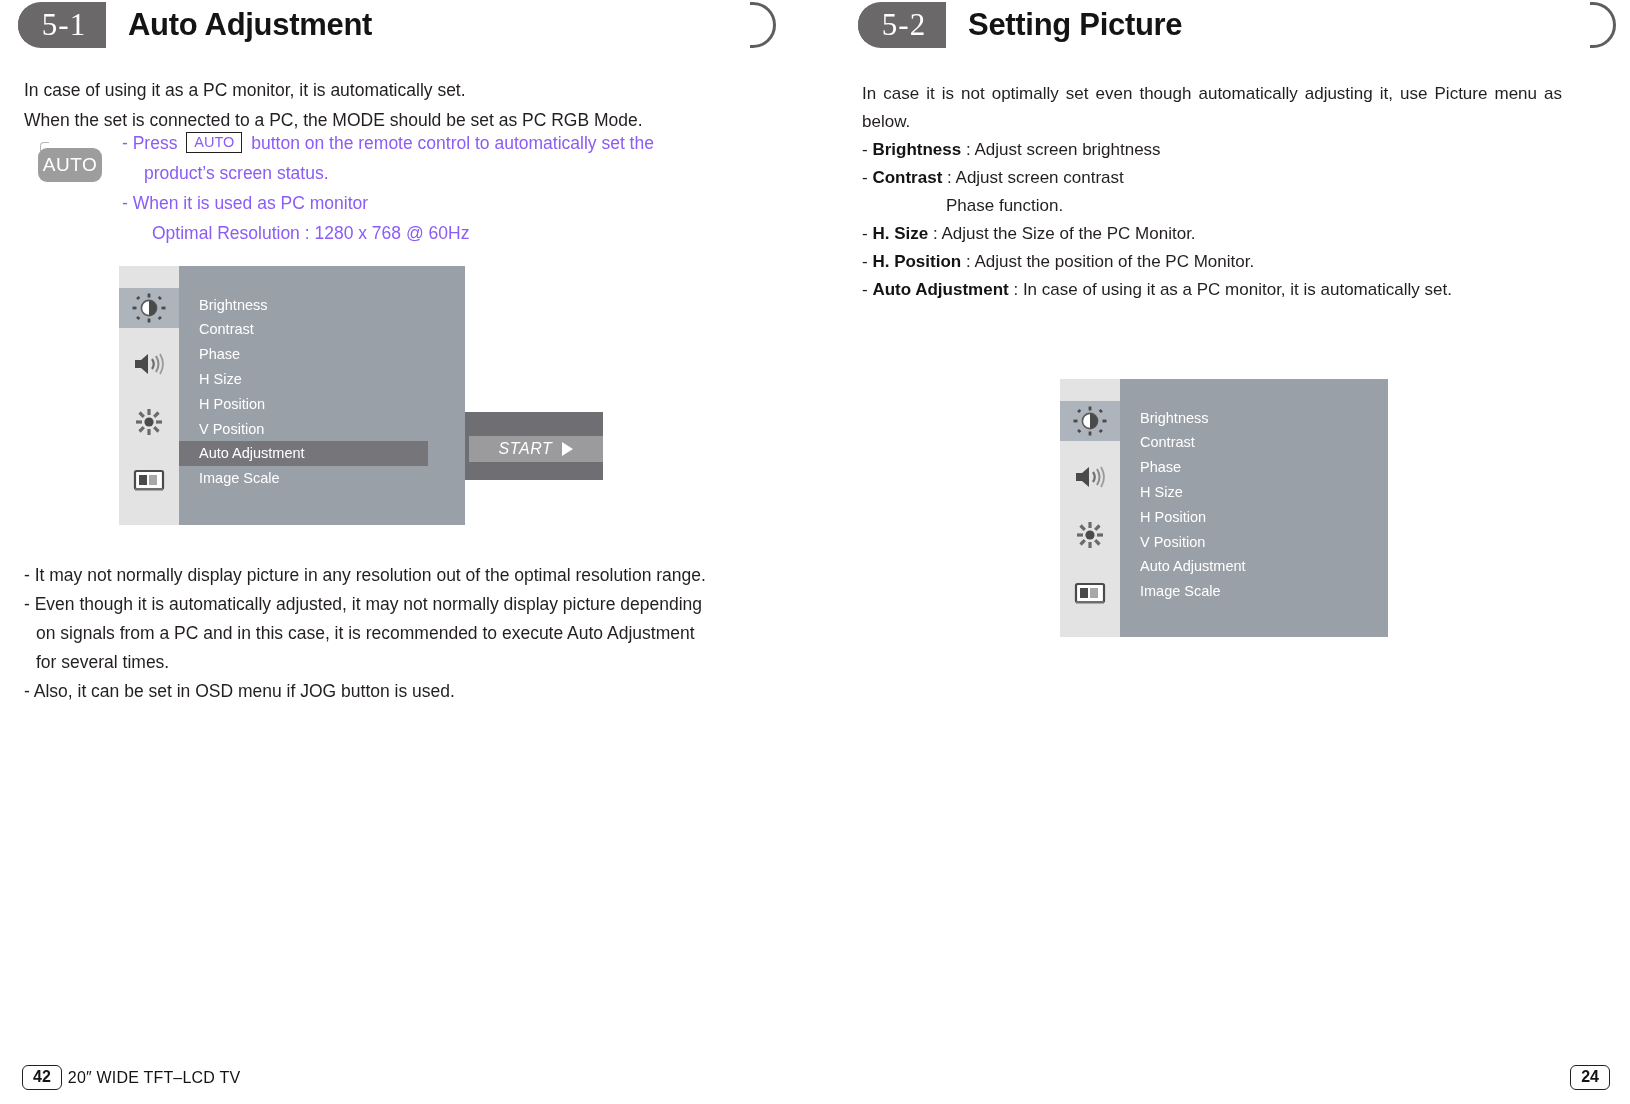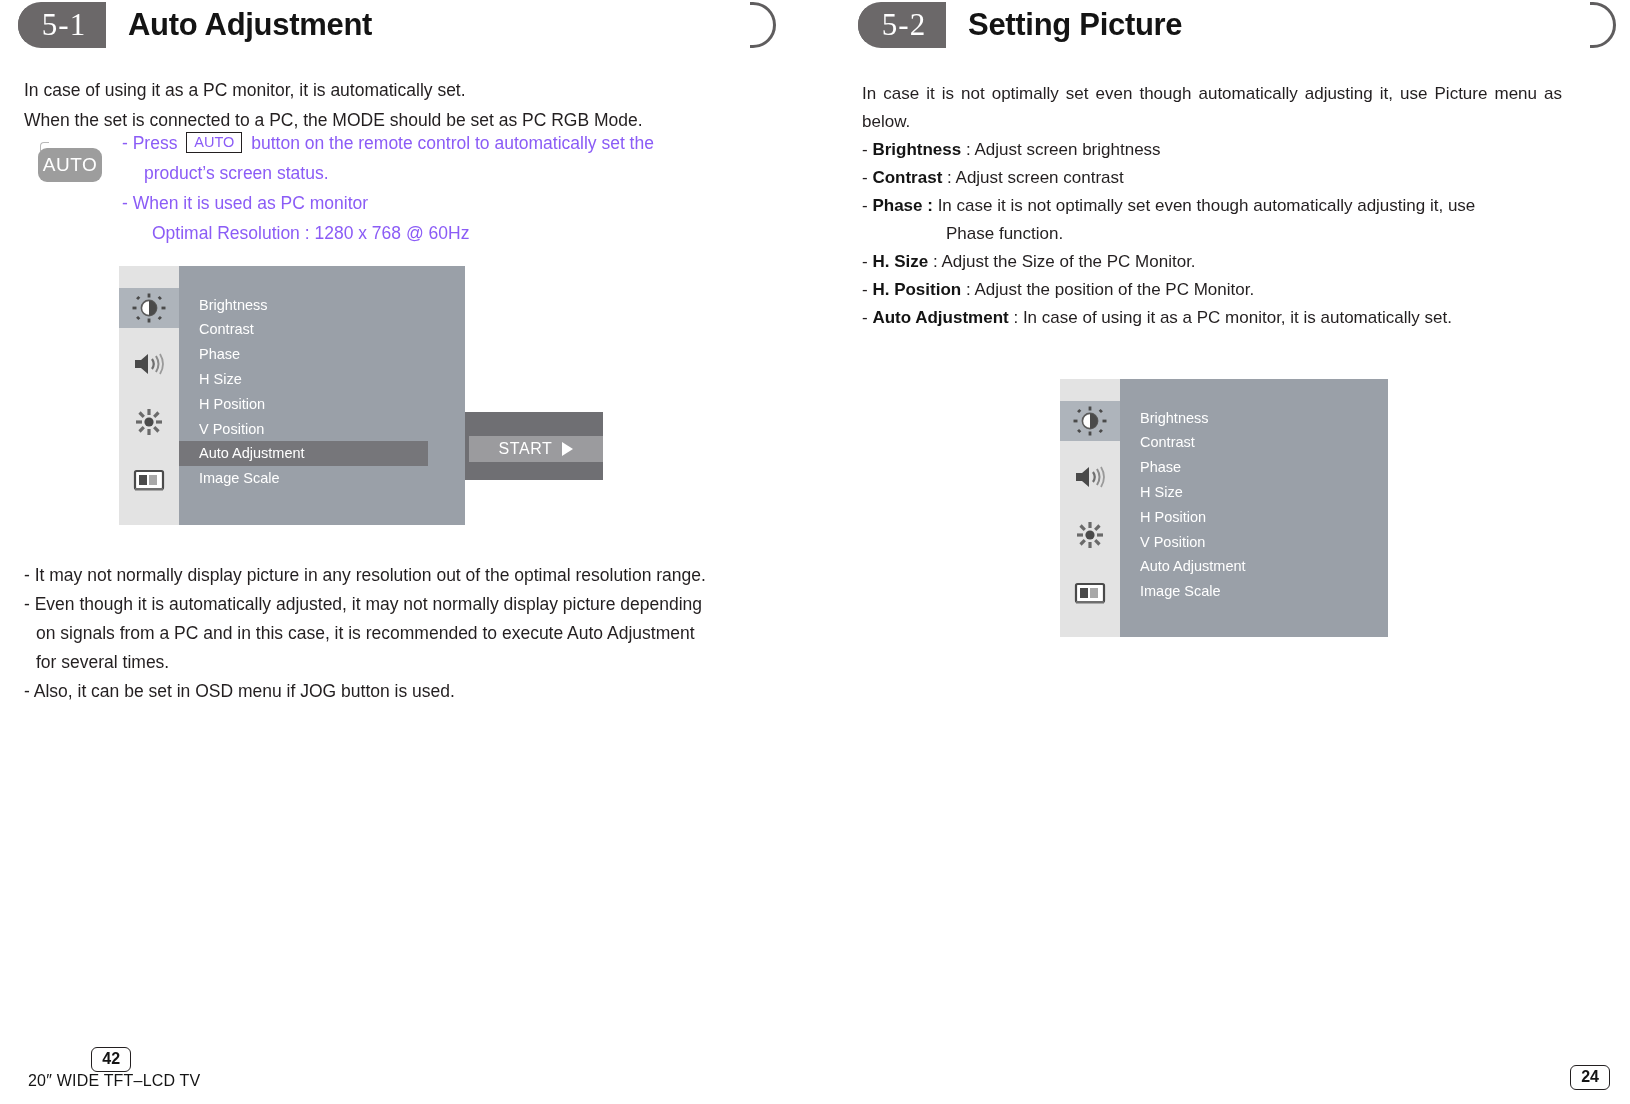--- a/index.html
+++ b/index.html
@@ -191,20 +191,21 @@
   .osd-start-band {
     position: absolute;
     left: 4px; right: 0;
     background: #9b9b9e;
     display: flex;
     align-items: center;
     justify-content: center;
     color: #ffffff;
     font-size: 16px;
     letter-spacing: 0.6px;
+    font-style: italic;
   }
   .start-arrow {
     display: inline-block;
     width: 0; height: 0;
     border-left: 11px solid #ffffff;
     border-top: 7px solid transparent;
     border-bottom: 7px solid transparent;
     margin-left: 10px;
   }
 
@@ -219,21 +220,21 @@
   }
   .right-body .just2 { text-align: justify; text-justify: inter-word; }
   .right-body b { font-weight: bold; color: #141414; }
   .right-body .row { margin-top: 0px; }
   .right-body .phase-cont { padding-left: 84px; }
 
   
   .footer-left {
     position: absolute;
     left: 22px; bottom: 14px;
-    display: flex; align-items: center; flex-direction: column;
+    display: flex; align-items: center;
   }
   .page-box {
     border: 1.4px solid #231f20;
     border-radius: 6px;
     padding: 2px 10px 3px 10px;
     font-size: 16px;
     font-weight: bold;
     line-height: 18px;
     color: #141414;
   }
@@ -384,24 +385,20 @@
       <div class="row">
         <span>-</span>
         <b>Brightness</b><span> : </span><span>Adjust screen brightness</span>
       </div>
 
       <div class="row">
         <span>-</span>
         <b>Contrast</b><span> : </span><span>Adjust screen contrast</span>
       </div>
 
-      <div class="row just2">
-        <span>-</span>
-        <b>Phase :</b><span> </span><span>In case it is not optimally set even though automatically adjusting it, use</span>
-      </div>
       <div class="phase-cont">Phase function.</div>
 
       <div class="row">
         <span>-</span>
         <b>H. Size</b><span> : </span><span>Adjust the Size of the PC Monitor.</span>
       </div>
 
       <div class="row">
         <span>-</span>
         <b>H. Position</b><span> : </span><span>Adjust the position of the PC Monitor.</span>

